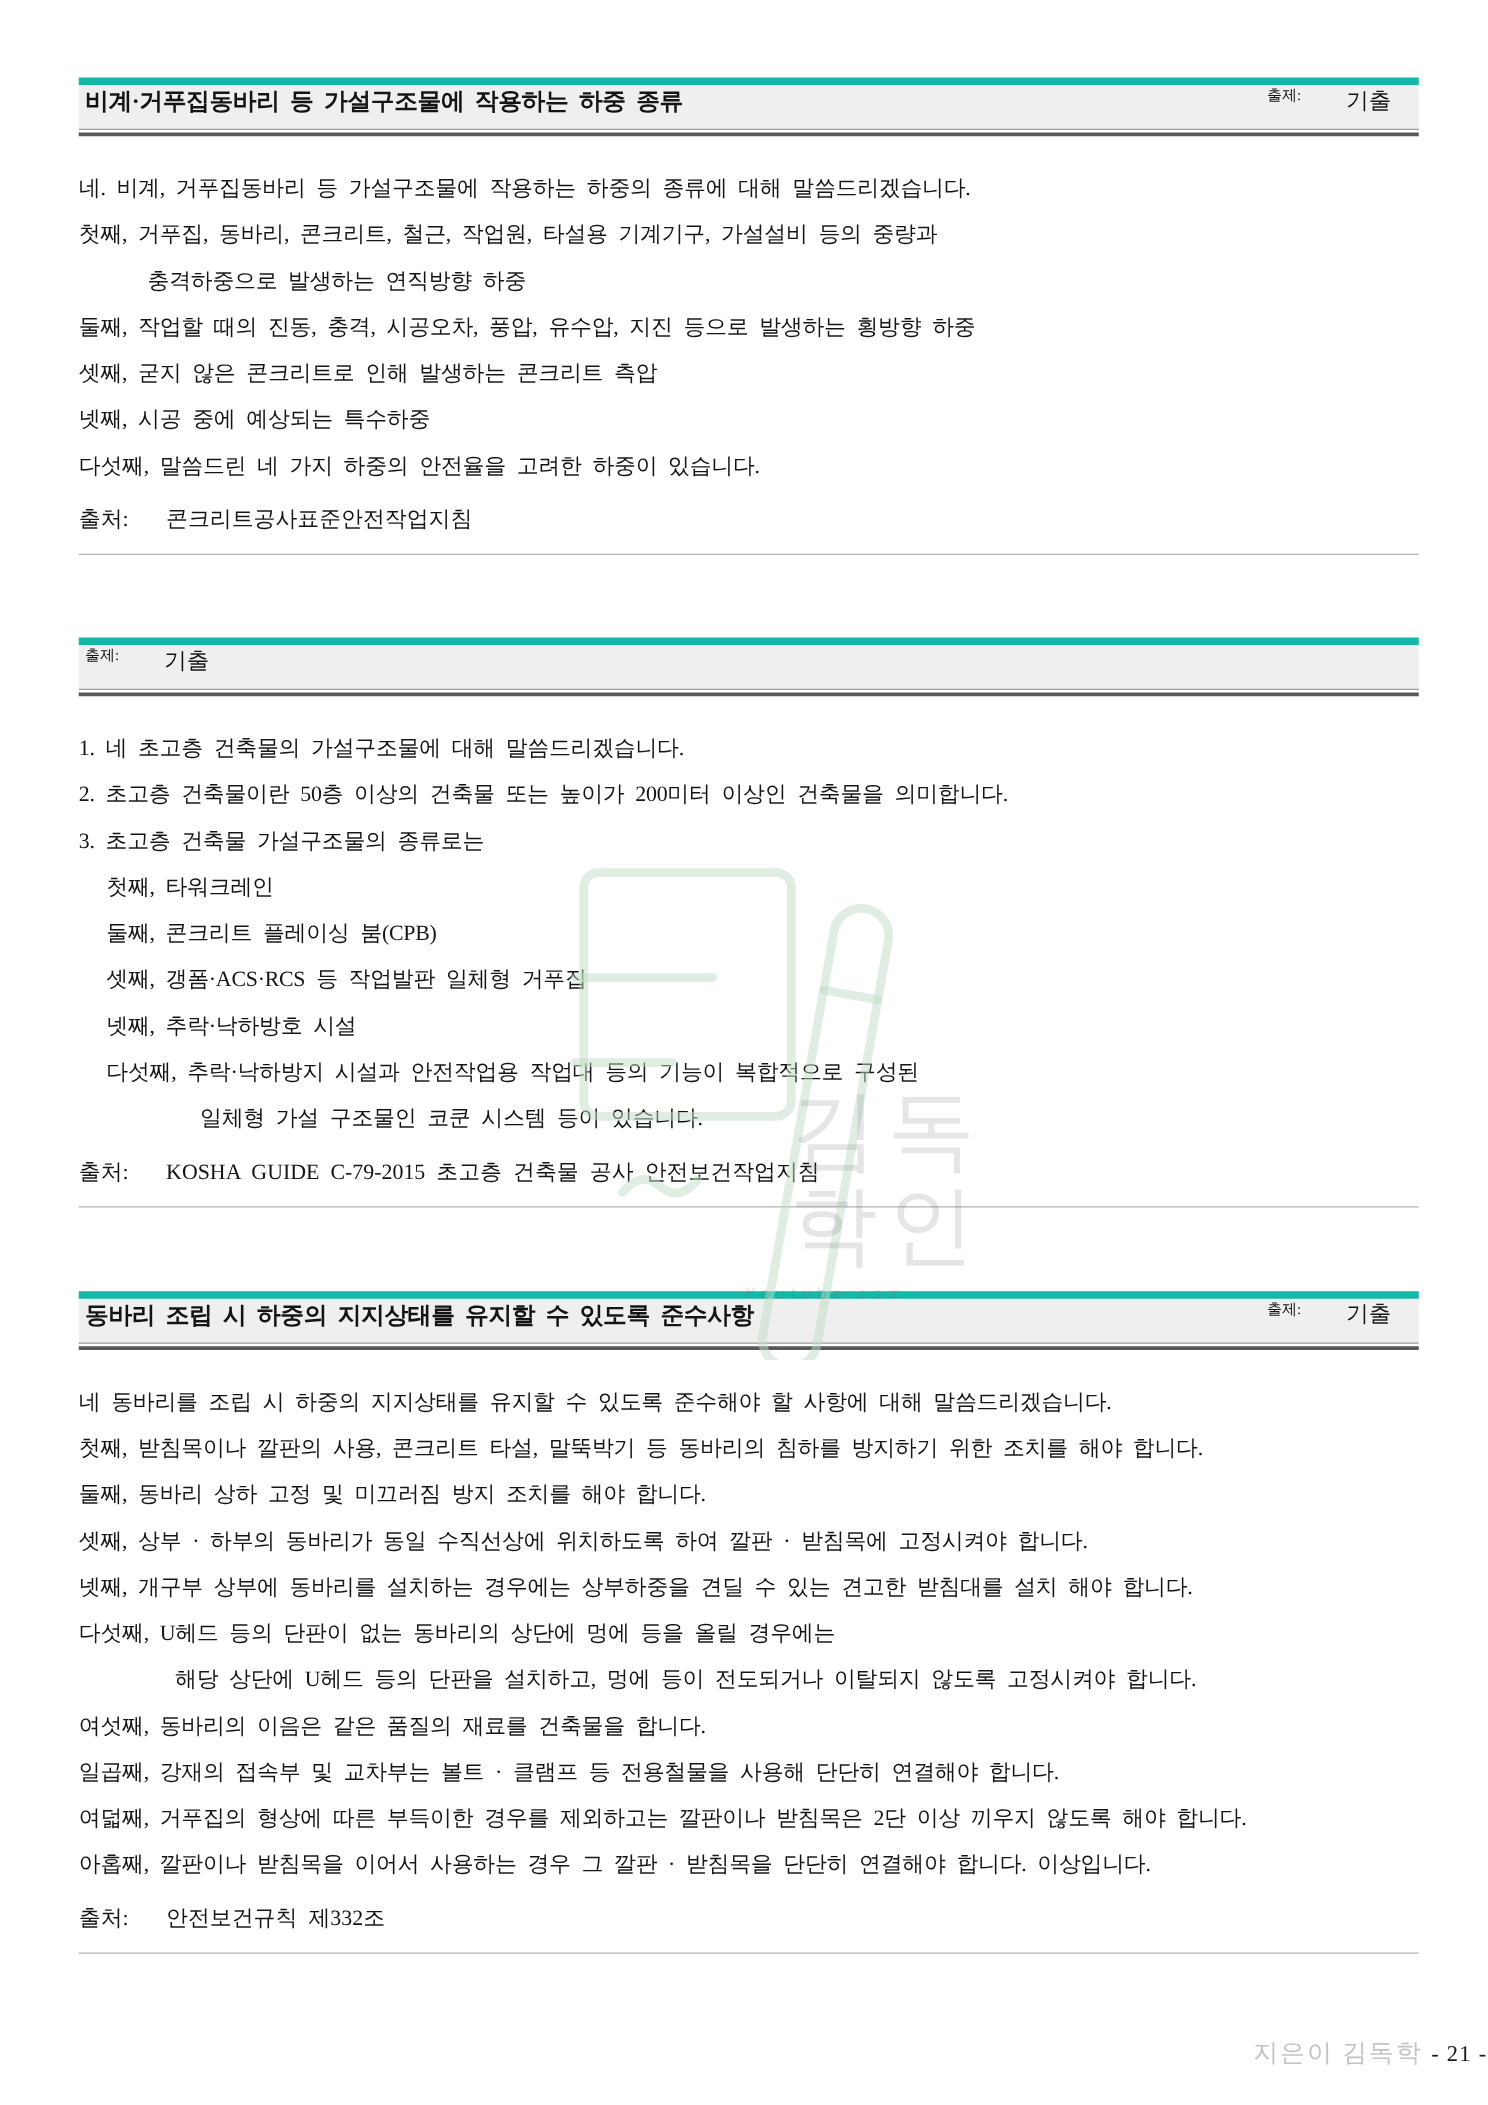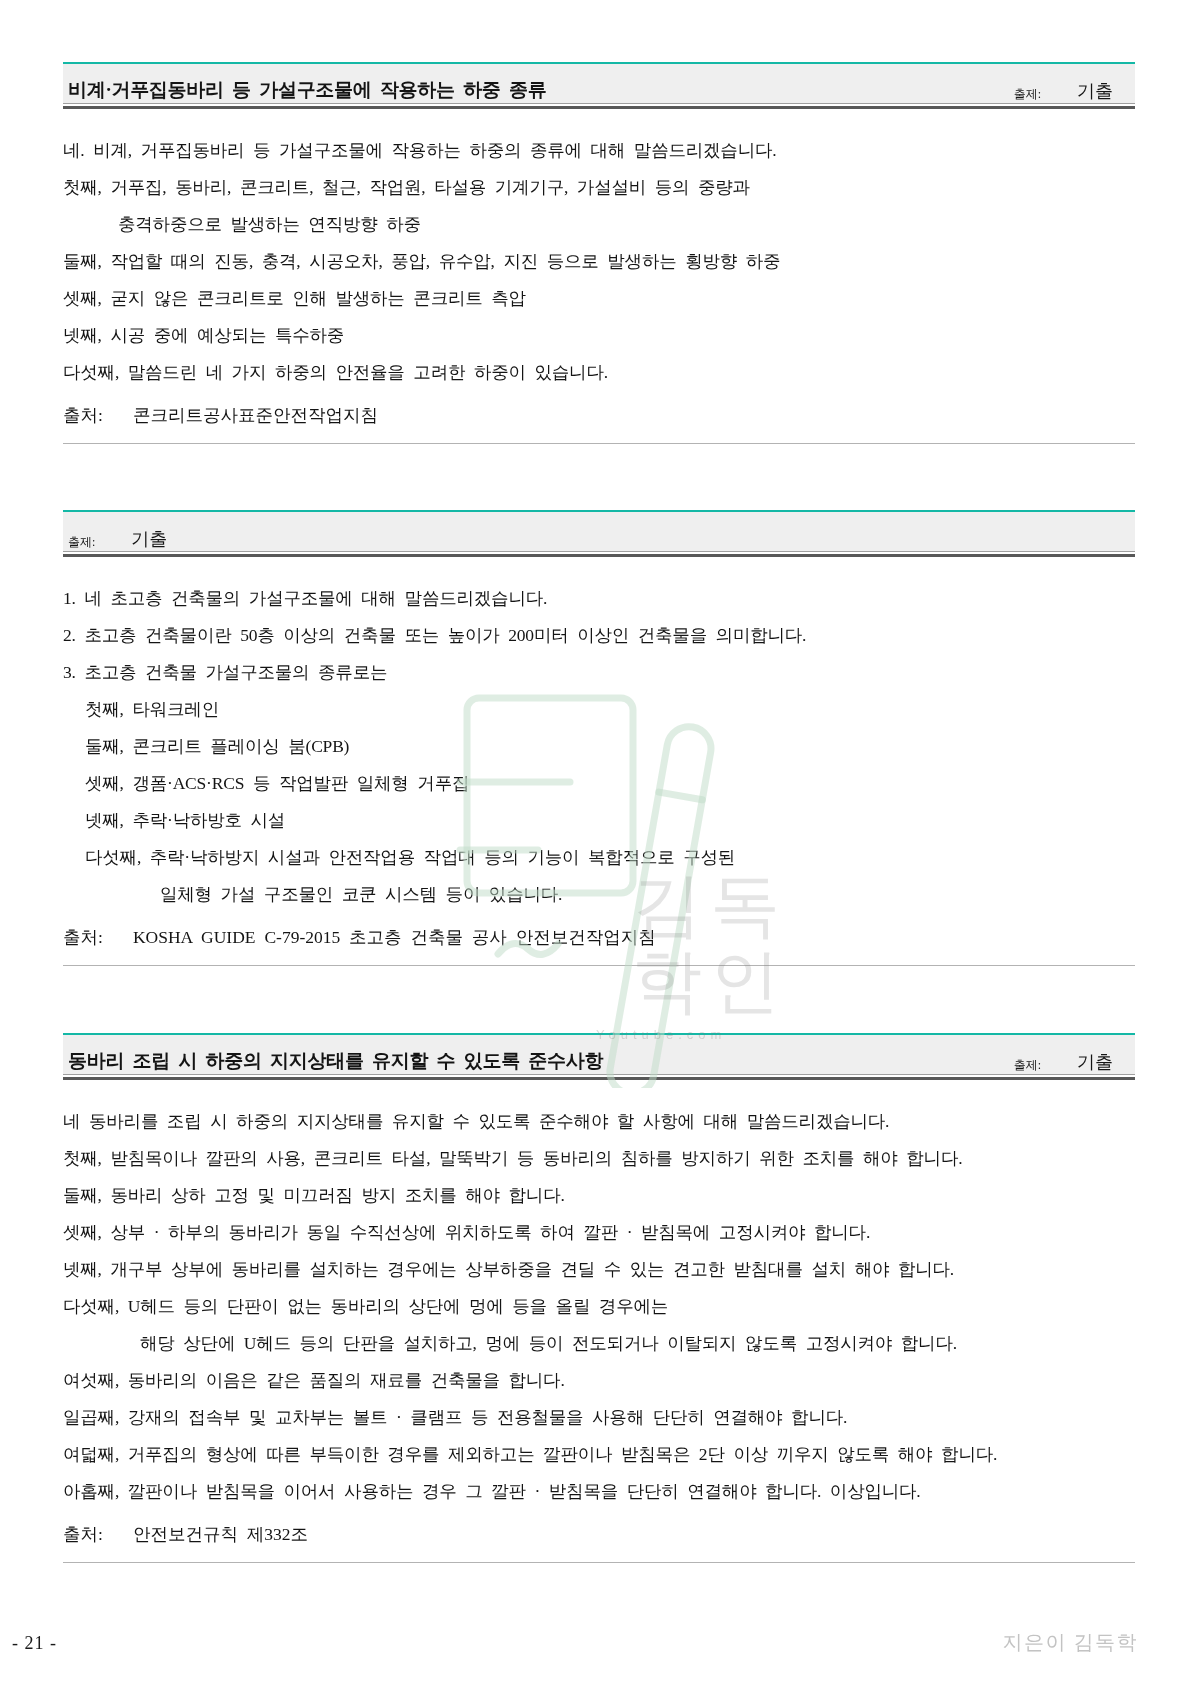--- a/index.html
+++ b/index.html
@@ -5,23 +5,23 @@
   html,body { margin:0; padding:0; }
   body {
     width:1190px; height:1684px; background:#ffffff; position:relative;
     font-family:"Liberation Serif","DejaVu Serif",serif; color:#141414;
     overflow:hidden;
   }
   .page { position:absolute; inset:0; padding:62px 55px 0 63px; box-sizing:border-box; }
 
   
   .sec-head {
-    display:flex; align-items:flex-end;
+    display:flex; align-items:flex-start;
     background:#efefef;
-    border-top:2px solid #14b8a6;
+    border-top:6px solid #14b8a6;
     border-bottom:1px solid #9f9f9f;
     height:42px; padding:0 10px 0 5px; box-sizing:border-box;
   }
   .sec-head .title { flex:1; font-weight:bold; font-size:19px; letter-spacing:-0.3px; word-spacing:4px; }
   .sec-head .tag-label { font-size:12px; margin-right:36px; word-spacing:4px; }
   .sec-head .tag-value { font-size:18px; margin-right:12px; }
   .head-rule { height:3px; background:#585858; margin-top:2px; }
 
   .sec-body { padding-top:23px; }
   .line {
@@ -50,22 +50,22 @@
     color:rgba(125,125,125,0.20); font-weight:400; white-space:nowrap;
   }
   .wm-url {
     position:absolute; left:176px; top:399px;
     font-family:"Liberation Sans","DejaVu Sans",sans-serif;
     font-size:13px; letter-spacing:5px; color:rgba(125,125,125,0.28); white-space:nowrap;
   }
 
   
   .page-num {
-    position:absolute; left:0; right:0; bottom:30px; text-align:left;
-    font-size:18px; letter-spacing:1px; color:#1a1a1a;padding-left:12px;
+    position:absolute; left:0; right:0; bottom:30px; text-align:right;
+    font-size:18px; letter-spacing:1px; color:#1a1a1a;
   }
   .author {
     position:absolute; right:52px; bottom:28px;
     font-family:Liberation Serif, serif;
     font-size:20px; color:#c3c3c3; letter-spacing:1.5px; white-space:nowrap;
   }
 </style>
 </head>
 <body>
 

